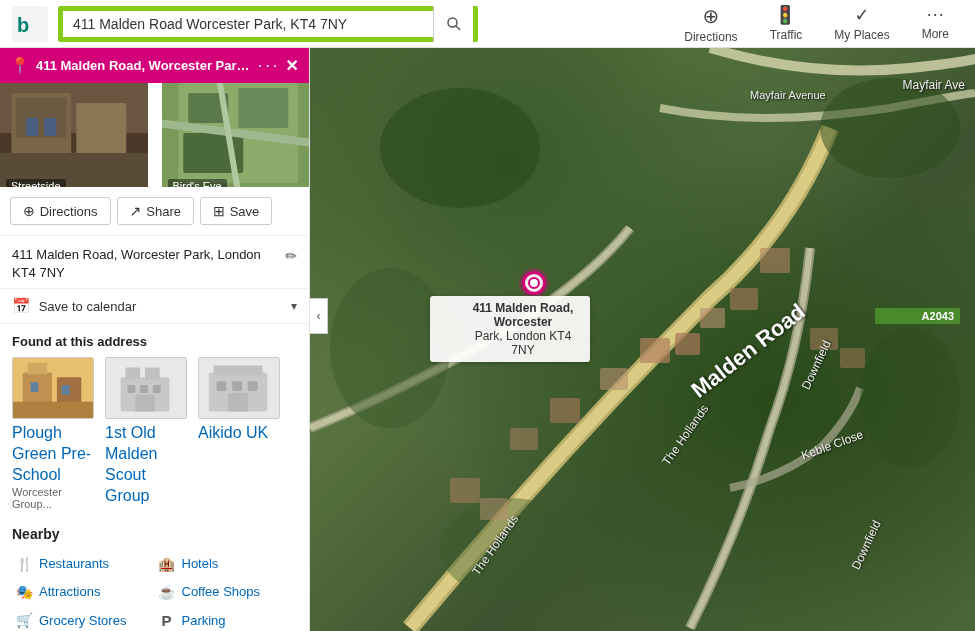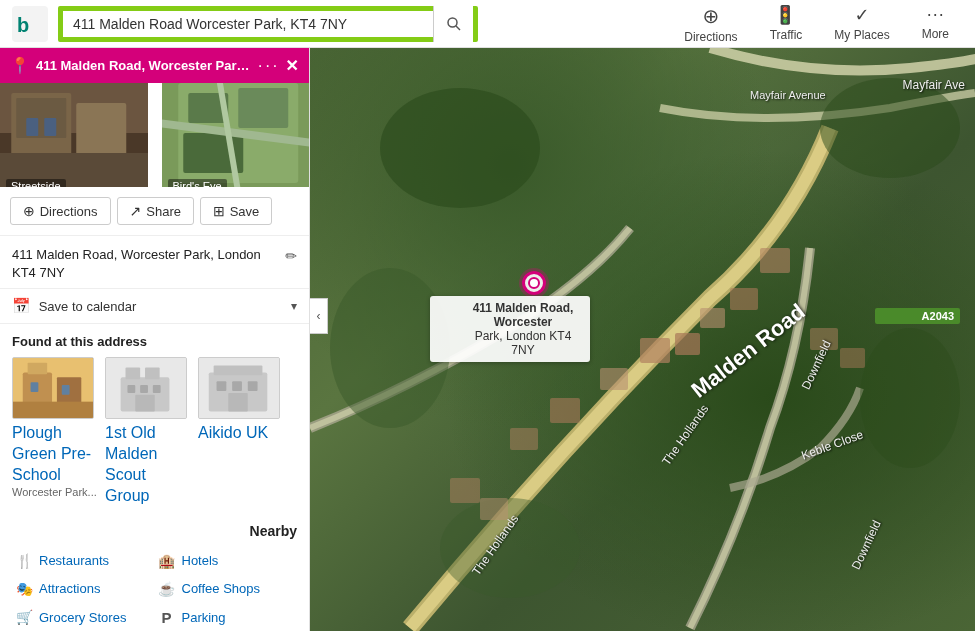--- a/index.html
+++ b/index.html
@@ -129,21 +129,21 @@
       overflow: hidden; margin-bottom: 4px;
     }
     .found-thumb-1 { background: linear-gradient(135deg, #e8c070 0%, #c09050 50%, #a07040 100%); }
     .found-thumb-2 { background: #e0e0e0; }
     .found-thumb-3 { background: #e0e0e0; }
     .found-name { font-size: 16px; color: #0067b8; line-height: 1.3; }
     .found-sub { font-size: 11px; color: #666; }
 
     
     .nearby-section { padding: 10px 12px 6px; }
-    .nearby-title { font-size: 14px; font-weight: 600; color: #222; margin-bottom: 8px; text-align: right; }
+    .nearby-title { font-size: 14px; font-weight: 600; color: #222; margin-bottom: 8px; }
     .nearby-grid { display: grid; grid-template-columns: 1fr 1fr; gap: 0; }
     .nearby-item {
       display: flex; align-items: center; gap: 7px;
       padding: 6px 4px; font-size: 13px; color: #0067b8;
       cursor: pointer;
     }
     .nearby-icon { font-size: 14px; color: #555; width: 16px; text-align: center; }
 
     
     .map-area {
@@ -364,21 +364,21 @@
               <rect width="82" height="62" fill="#e8c070"></rect>
               <rect x="10" y="15" width="30" height="35" fill="#c09050" rx="2"></rect>
               <rect x="45" y="20" width="25" height="30" fill="#a07040" rx="1"></rect>
               <rect x="15" y="5" width="20" height="12" fill="#d0a860" rx="1"></rect>
               <rect x="18" y="25" width="8" height="10" fill="#6080a0" rx="1"></rect>
               <rect x="50" y="28" width="8" height="10" fill="#6080a0" rx="1"></rect>
               <rect x="0" y="45" width="82" height="17" fill="#b08040"></rect>
             </svg>
           </div>
           <div class="found-name">Plough Green Pre-School</div>
-          <div class="found-sub">Worcester Park...</div>
+          <div class="found-sub">Worcester Group...</div>
         </div>
 
         <div class="found-item">
           <div class="found-thumb found-thumb-2">
             <svg width="82" height="62" viewBox="0 0 82 62">
               <rect width="82" height="62" fill="#e8e8e8"></rect>
               <rect x="15" y="20" width="50" height="35" fill="#c8c8c8" rx="2"></rect>
               <rect x="20" y="10" width="15" height="12" fill="#c0c0c0" rx="1"></rect>
               <rect x="40" y="10" width="15" height="12" fill="#c0c0c0" rx="1"></rect>
               <rect x="22" y="28" width="8" height="8" fill="#a8a8a8" rx="1"></rect>

